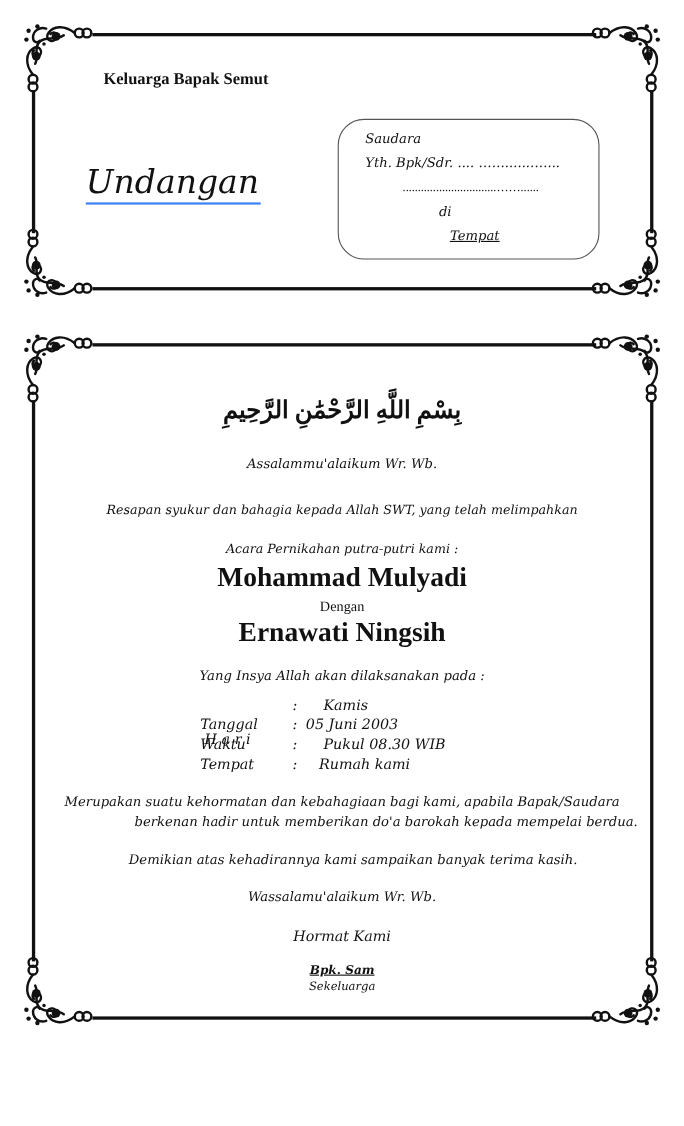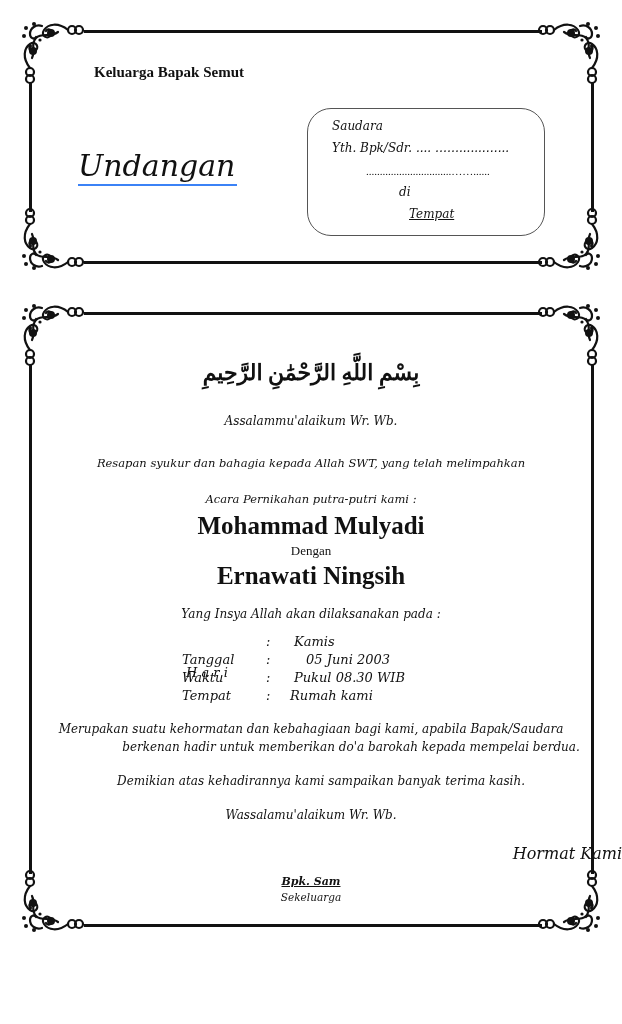--- a/index.html
+++ b/index.html
@@ -126,39 +126,39 @@
   <div class="center script" style="top:607px;font-size:12px;">Yang Insya Allah akan dilaksanakan pada :</div>
 
   <div class="detail-row script" style="top:634px;">
     <span style="left:4px;margin-top:31px;">H a r i</span>
     <span style="left:84px;">:</span>
     <span style="left:112px;">Kamis</span>
   </div>
   <div class="detail-row script" style="top:652px;">
     <span style="left:0;">Tanggal</span>
     <span style="left:84px;">:</span>
-    <span style="left:124px;font-style:italic;">05  Juni  2003</span>
+    <span style="left:96px;font-style:italic;">05  Juni  2003</span>
   </div>
   <div class="detail-row script" style="top:670px;">
     <span style="left:0;">Waktu</span>
     <span style="left:84px;">:</span>
     <span style="left:112px;">Pukul  08.30  WIB</span>
   </div>
   <div class="detail-row script" style="top:688px;">
     <span style="left:0;">Tempat</span>
     <span style="left:84px;">:</span>
     <span style="left:108px;">Rumah  kami</span>
   </div>
 
   <div class="center script" style="top:722px;font-size:12px;">Merupakan suatu kehormatan dan kebahagiaan bagi kami, apabila Bapak/Saudara</div>
   <div class="center script" style="top:740px;font-size:12px;margin-left:40px;">berkenan hadir untuk memberikan do'a barokah kepada mempelai berdua.</div>
 
   <div class="center script" style="top:774px;font-size:12px;padding-left:20px;box-sizing:border-box;">Demikian atas kehadirannya kami sampaikan banyak terima kasih.</div>
 
   <div class="center script" style="top:808px;font-size:12px;">Wassalamu'alaikum Wr. Wb.</div>
 
-  <div class="center script" style="top:844px;font-size:16px;text-align:right;">Hormat Kami</div>
+  <div class="center script" style="top:844px;font-size:13px;">Hormat Kami</div>
 
   <div class="center script" style="top:875px;font-size:11px;">
     <span style="text-decoration:underline;font-weight:bold;">Bpk. Sam</span>
   </div>
   <div class="center script" style="top:891px;font-size:10.5px;">Sekeluarga</div>
 </div>
 
 </body></html>

